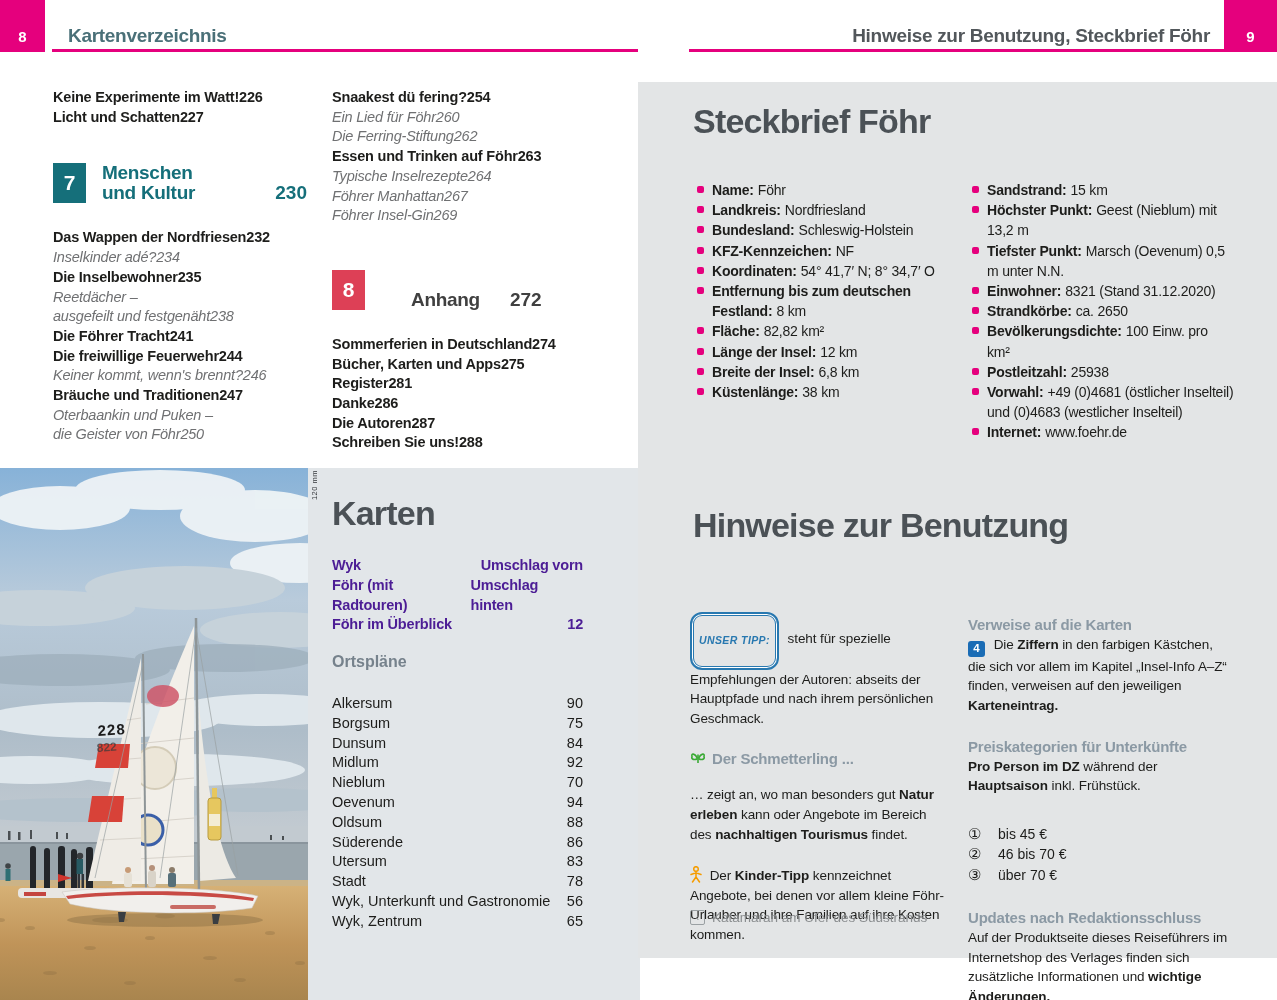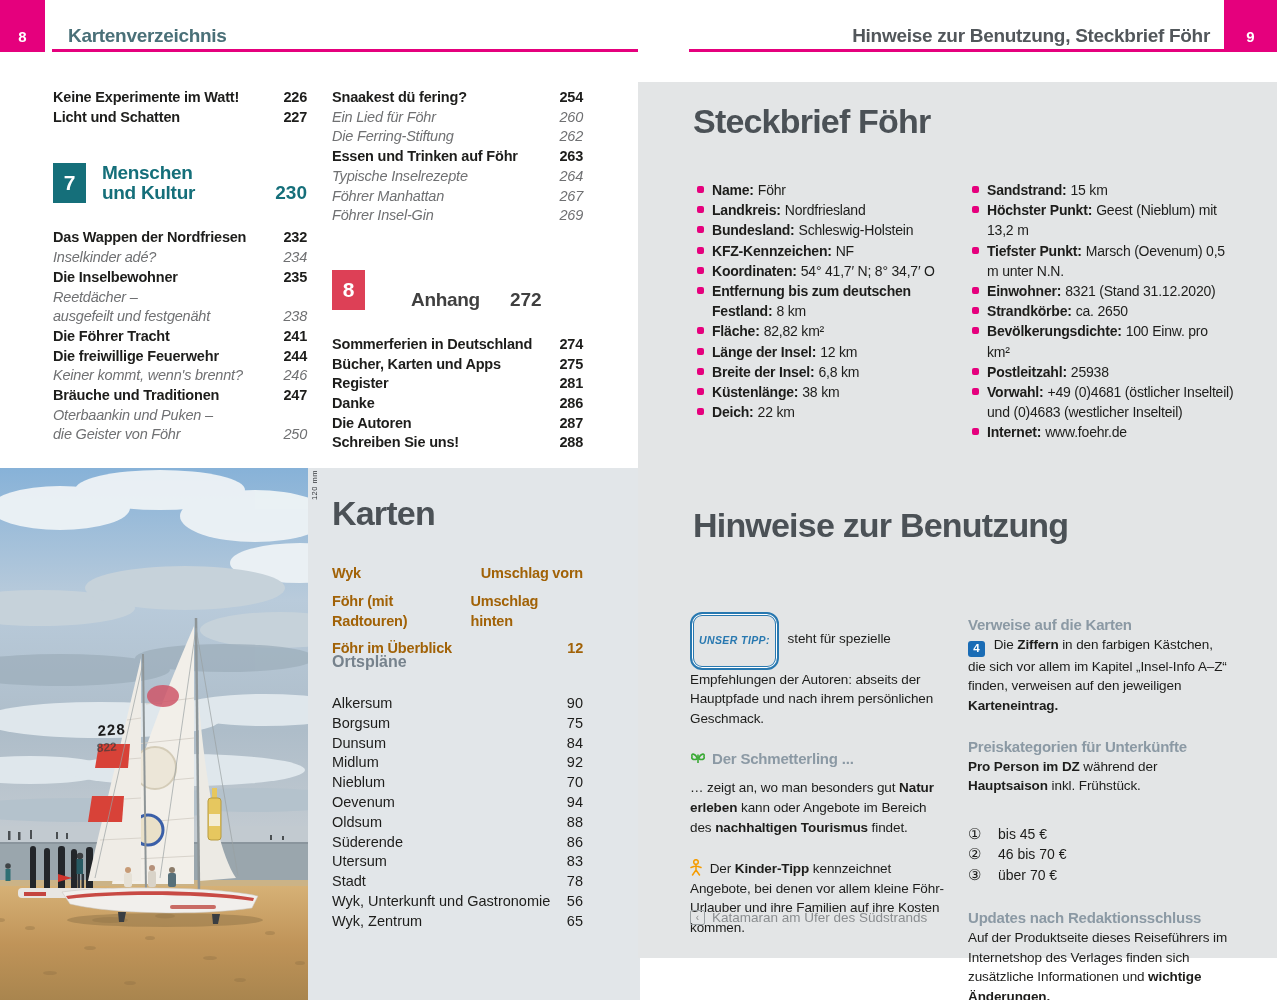--- a/index.html
+++ b/index.html
@@ -16,42 +16,42 @@
   .runhead{font-size:19px;font-weight:bold;letter-spacing:-0.3px;white-space:nowrap;}
   #lp-runhead{left:68px;top:25px;color:#4a7078;}
   #rp-runhead{right:67px;top:25px;color:#52575b;}
   .rule{background:#e5007d;height:2.5px;}
   #lp-rule{left:52px;top:49px;width:586px;}
   #rp-rule{left:689px;top:49px;width:535px;}
 
   
   #toc-col1{left:53px;top:88px;width:254px;}
   #toc-col2{left:332px;top:88px;width:251px;}
-  .toc-row{display:flex;justify-content:space-between;font-weight:bold;font-size:14.5px;
+  .toc-row{display:flex;justify-content:flex-start;font-weight:bold;font-size:14.5px;
            line-height:19.7px;letter-spacing:-0.2px;color:#1d1d1b;}
   .toc-row.it{font-weight:normal;font-style:italic;color:#6f7072;}
   .chapter{display:flex;align-items:flex-end;}
   .ch7{margin:36px 0 25px 0;}
   .ch8{margin:44px 0 25px 0;}
   .ch-box{width:33px;height:40px;color:#fff;font-size:21px;font-weight:bold;flex:none;
           display:flex;align-items:center;justify-content:center;margin-right:16px;}
   .ch7 .ch-box{background:#156f7a;} .ch8 .ch-box{background:#dd4056;}
   .ch-title{font-size:19px;font-weight:bold;line-height:20px;letter-spacing:-0.3px;}
   .ch7 .ch-title,.ch7 .ch-page{color:#156f7a;} .ch8 .ch-title,.ch8 .ch-page{color:#404040;margin-left:30px;}
   .ch-page{margin-left:auto;font-size:19px;font-weight:bold;line-height:20px;}
 
   
   #karten-panel{left:308px;top:468px;width:332px;height:532px;background:#e2e6e9;}
   #crop-mark{left:2px;top:2px;writing-mode:vertical-rl;transform:rotate(180deg);
              font-size:7.5px;color:#33363a;letter-spacing:0.5px;}
   .panel-title{font-size:34px;font-weight:bold;color:#4b5156;letter-spacing:-0.8px;line-height:34px;}
   #karten-title{left:24px;top:28px;}
   #map-refs{left:24px;top:88px;width:251px;}
-  .map-row{display:flex;justify-content:space-between;font-weight:bold;color:#a16207;
-           font-size:14.5px;line-height:19.8px;letter-spacing:-0.2px;margin-top:8px;}
+  .map-row{display:flex;justify-content:space-between;font-weight:bold;color:#4c1d95;
+           font-size:14.5px;line-height:19.8px;letter-spacing:-0.2px;}
   #karten-sub{left:24px;top:185px;font-size:16px;font-weight:bold;color:#76828c;}
   #town-list{left:24px;top:226px;width:251px;}
   .town-row{display:flex;justify-content:space-between;font-size:14.5px;line-height:19.8px;color:#1d1d1b;}
 
   
   #rp-panel{left:638px;top:82px;width:639px;height:876px;background:#e3e5e6;}
   #sb-title{left:55px;top:22px;}
   .sb-col{width:262px;}
   #sb-col1{left:59px;top:98px;}
   #sb-col2{left:334px;top:98px;}
@@ -61,21 +61,21 @@
 
   #hw-title{left:55px;top:426px;}
   .para{font-size:13.5px;line-height:19.6px;color:#1d1d1b;letter-spacing:-0.1px;}
   .sub-h{font-size:15px;font-weight:bold;color:#8b99a4;letter-spacing:-0.2px;}
   #hw-left{left:52px;top:530px;width:260px;}
   #hw-right{left:330px;top:534px;width:266px;}
 
   .tipp-badge{display:inline-block;border:2px solid #2878b0;border-radius:12px;color:#2878b0;
       font-weight:bold;font-style:italic;font-size:10.5px;padding:17px 7px;letter-spacing:0.4px;
       margin-right:5px;vertical-align:-1px;box-shadow:inset 0 0 0 1px #fff,inset 0 0 0 2px #2878b0;}
-  .icon-head{display:flex;align-items:center;gap:6px;margin-top:22px;margin-bottom:11px;}
+  .icon-head{display:flex;align-items:center;gap:6px;margin-top:22px;margin-bottom:18px;}
   .kinder-para{margin-top:22px;}
   .numbox{display:inline-flex;width:17px;height:16px;background:#1a6cb5;color:#fff;border-radius:3px;
       align-items:center;justify-content:center;font-weight:bold;font-size:11.5px;margin-right:5px;vertical-align:-3px;}
   .price-row{display:flex;font-size:14px;line-height:20.5px;color:#1d1d1b;}
   .price-num{width:30px;font-size:15px;flex:none;}
   #price-list{margin-top:28px;}
   .gap-head{margin-top:22px;margin-bottom:2px;}
   #updates-head{margin-top:24px;margin-bottom:2px;}
   #photo-caption{left:52px;top:828px;display:flex;align-items:center;gap:7px;color:#8a8d8f;font-size:13.5px;}
   .cap-icon{width:13px;height:13px;border:1px solid #9aa0a3;border-radius:2px;display:flex;flex:none;
@@ -529,23 +529,20 @@
       </div>
 
       <div class="sb-item">
         <span class="sb-bullet"></span><span class="sb-label">Breite der Insel:</span><span class="sb-val">6,8 km</span>
       </div>
 
       <div class="sb-item">
         <span class="sb-bullet"></span><span class="sb-label">Küstenlänge:</span><span class="sb-val">38 km</span>
       </div>
 
-      <div class="sb-item">
-        <span class="sb-bullet"></span><span class="sb-label">Deich:</span><span class="sb-val">22 km</span>
-      </div>
     </div>
   <div class="abs sb-col" id="sb-col2">
 
       <div class="sb-item">
         <span class="sb-bullet"></span><span class="sb-label">Sandstrand:</span><span class="sb-val">15 km</span>
       </div>
 
       <div class="sb-item">
         <span class="sb-bullet"></span><span class="sb-label">Höchster Punkt:</span><span class="sb-val">Geest (Nieblum) mit 13,2 m</span>
       </div>

